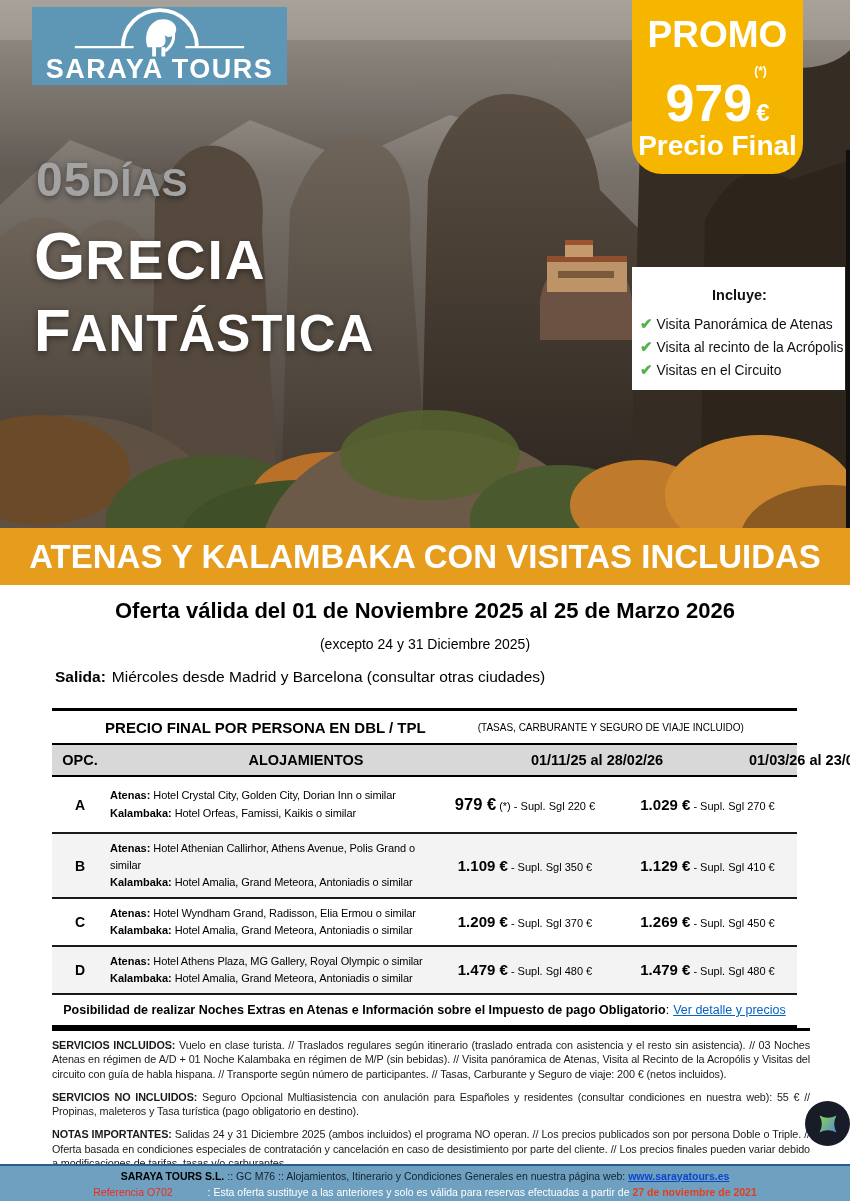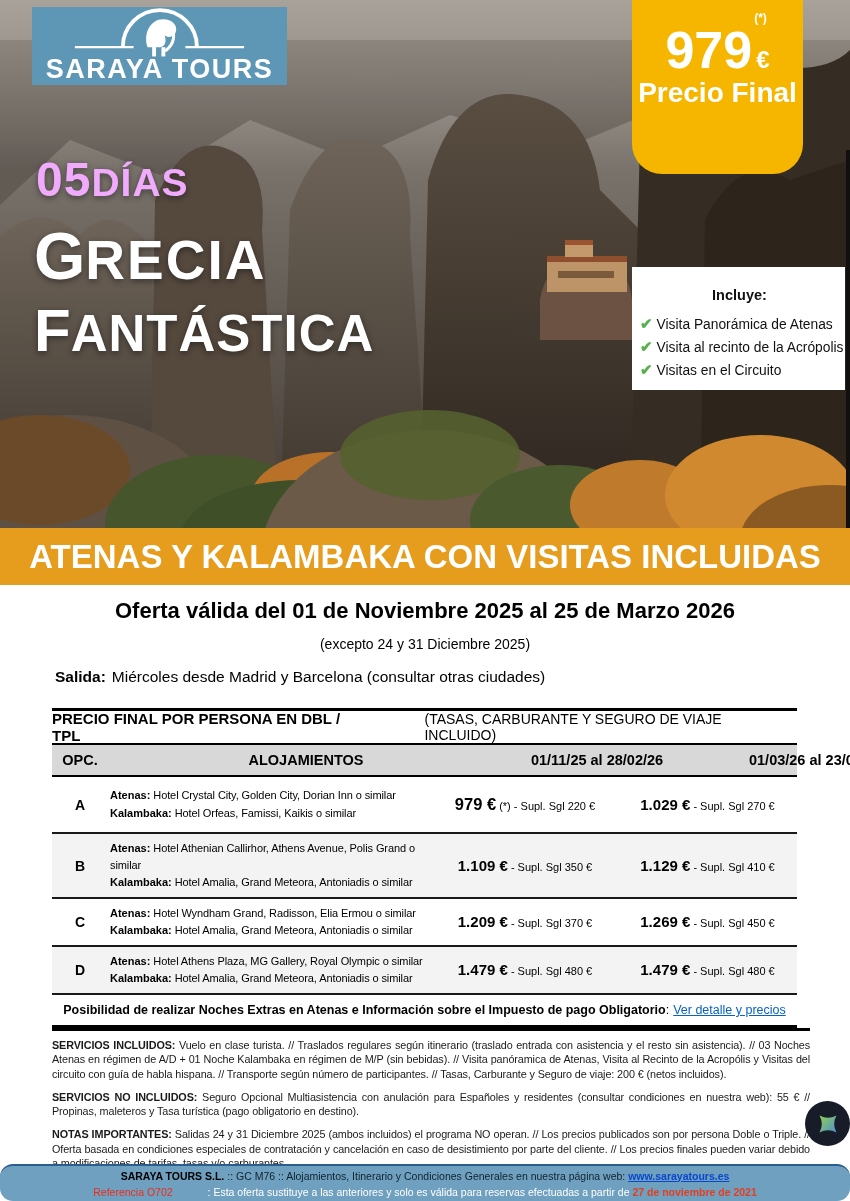--- a/index.html
+++ b/index.html
@@ -21,21 +21,21 @@
   .promo-badge{
     position:absolute;left:632px;top:0;width:171px;height:174px;
     background:#F6B600;border-radius:0 0 30px 30px;color:#fff;text-align:center;
   }
   .promo-badge .p-label{font-size:37px;font-weight:700;margin-top:16px;line-height:1;}
   .promo-badge .p-ast{font-size:12px;font-weight:700;margin-top:12px;margin-left:86px;line-height:1;}
   .promo-badge .p-price-row{line-height:1;margin-top:0px;}
   .promo-badge .p-price{font-size:52px;font-weight:700;vertical-align:baseline;}
   .promo-badge .p-cur{font-size:24px;font-weight:700;margin-left:4px;}
   .promo-badge .p-final{font-size:28px;font-weight:700;line-height:1.1;margin-top:2px;}
-  .hero-days{position:absolute;left:36px;top:152px;color:#f0abfc;text-shadow:0 2px 6px rgba(0,0,0,.45);white-space:nowrap;}
+  .hero-days{position:absolute;left:36px;top:152px;color:#a3a3a3;text-shadow:0 2px 6px rgba(0,0,0,.45);white-space:nowrap;}
   .hero-days .big{font-size:48px;font-weight:600;letter-spacing:1px;}
   .hero-title1{position:absolute;left:34px;top:218px;color:#fff;text-shadow:0 2px 6px rgba(0,0,0,.45);white-space:nowrap;}
   .hero-title1 .cap{font-size:66px;font-weight:600;}
   .hero-title1 .rest{font-size:55px;font-weight:600;letter-spacing:2px;}
   .hero-title2{position:absolute;left:34px;top:296px;color:#fff;text-shadow:0 2px 6px rgba(0,0,0,.45);white-space:nowrap;}
   .hero-title2 .cap{font-size:60px;font-weight:600;}
   .hero-title2 .rest{font-size:51px;font-weight:600;letter-spacing:1px;}
   .includes-box{
     position:absolute;left:632px;top:267px;width:213px;height:123px;background:#ffffff;
     box-sizing:border-box;padding:20px 6px 6px 8px;
@@ -55,21 +55,21 @@
   .offer-sub{position:absolute;left:0;top:636px;width:850px;text-align:center;font-size:14px;color:#000;}
   .salida{position:absolute;left:55px;top:668px;font-size:15.5px;color:#000;}
   .salida b{margin-right:6px;}
   
   .price-table{position:absolute;left:52px;top:708px;width:745px;box-sizing:border-box;}
   .tbl-title{
     border-top:3px solid #000;border-bottom:2px solid #000;
     height:32px;display:flex;align-items:center;justify-content:center;gap:12px;background:#fff;
   }
   .tbl-title .t-bold{font-size:15px;font-weight:700;color:#000;}
-  .tbl-title .t-small{font-size:14px;color:#000;margin-left:40px;}
+  .tbl-title .t-small{font-size:10px;color:#000;margin-left:40px;}
   .tbl-head{
     display:grid;grid-template-columns:56px 324px 186px 179px;background:#D8D8D8;
     border-bottom:2px solid #000;height:30px;align-items:center;gap:36px;
   }
   .tbl-head div{font-size:14.5px;font-weight:700;text-align:center;color:#000;}
   .tbl-row{
     display:grid;grid-template-columns:56px 324px 186px 179px;align-items:center;
     border-bottom:2px solid #1a1a1a;
   }
   .tbl-row.alt{background:#F3F3F3;}
@@ -90,21 +90,21 @@
   
   .fineprint{
     position:absolute;left:52px;top:1028px;width:758px;border-top:3px solid #000;
     padding-top:7px;color:#1a1a1a;
   }
   .fineprint p{margin:0 0 9px 0;font-size:10.8px;line-height:1.32;text-align:justify;letter-spacing:-0.1px;}
   
   .footer-bar{
     position:absolute;left:0;bottom:0;width:850px;height:35px;background:#6FA0BF;
     border-top:2px solid #2A5E8C;box-sizing:content-box;
-    display:flex;flex-direction:column;align-items:center;justify-content:center;gap:4px;border-radius:13px;
+    display:flex;flex-direction:column;align-items:center;justify-content:center;gap:4px;
   }
   .footer-bar .f-line{font-size:10.5px;white-space:nowrap;}
   .f-line1{color:#10222e;}
   .f-line1 .f-bold{font-weight:700;color:#000;}
   .f-line1 .f-link{color:#0B47C9;text-decoration:underline;font-weight:700;}
   .f-line2 .f-ref{color:#F02A1A;font-weight:400;}
   .f-line2 .f-mid{color:#ffffff;margin-left:32px;}
   .f-line2 .f-date{color:#E33E1E;font-weight:700;}
   
   .ext-badge{
@@ -177,20 +177,21 @@
       <path d="M80,52 A48,48 0 0 1 176,52" fill="none" stroke="#fff" stroke-width="5"></path>
       <path d="M112,52 C106,34 116,16 132,16 C146,16 152,26 148,34 C144,40 136,40 134,36 C138,48 132,52 128,52 Z" fill="#fff"></path>
       <path d="M140,26 C150,34 146,48 136,56" fill="none" stroke="#fff" stroke-width="4" stroke-linecap="round"></path>
       <rect x="118" y="50" width="5" height="14" fill="#fff"></rect>
       <rect x="130" y="52" width="5" height="12" fill="#fff"></rect>
     </svg>
     <div class="brand">SARAYA TOURS</div>
   </div>
 
   <div class="promo-badge">
+    <div class="p-label">PROMO</div>
     <div class="p-ast">(*)</div>
     <div class="p-price-row">
       <span class="p-price">979</span><span class="p-cur">€</span>
     </div>
     <div class="p-final">Precio Final</div>
   </div>
 
   <div class="hero-days">
     <span class="big">05</span><span class="big" style="font-size:39px;">DÍAS</span>
   </div>

